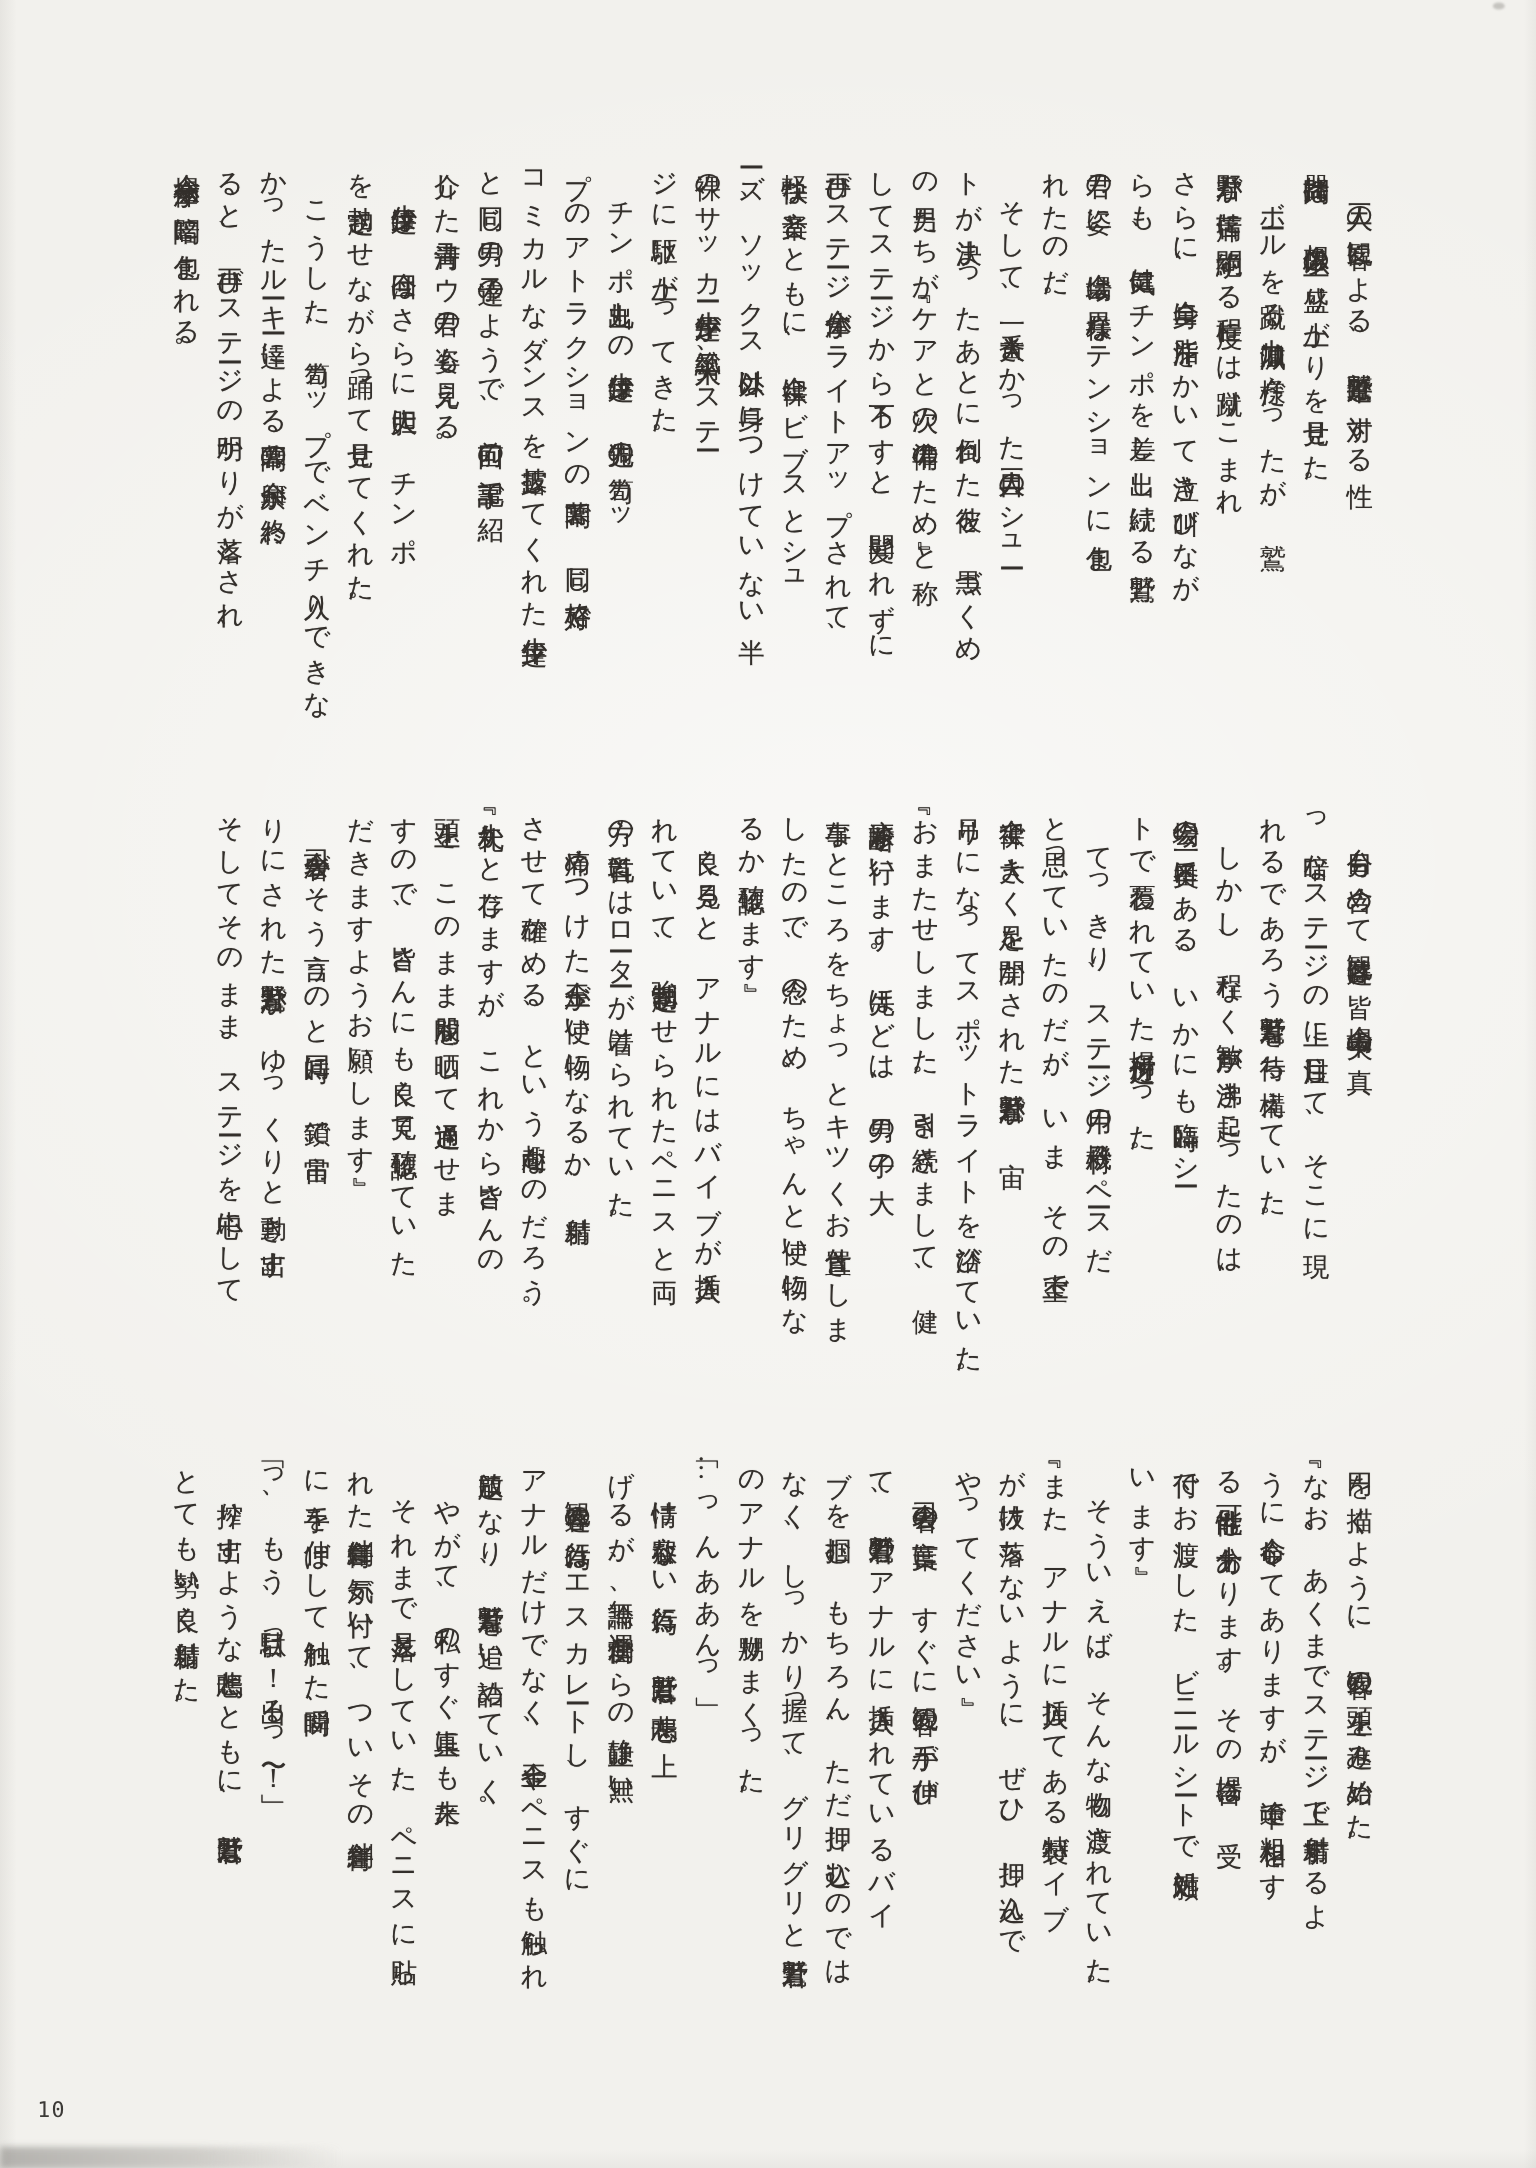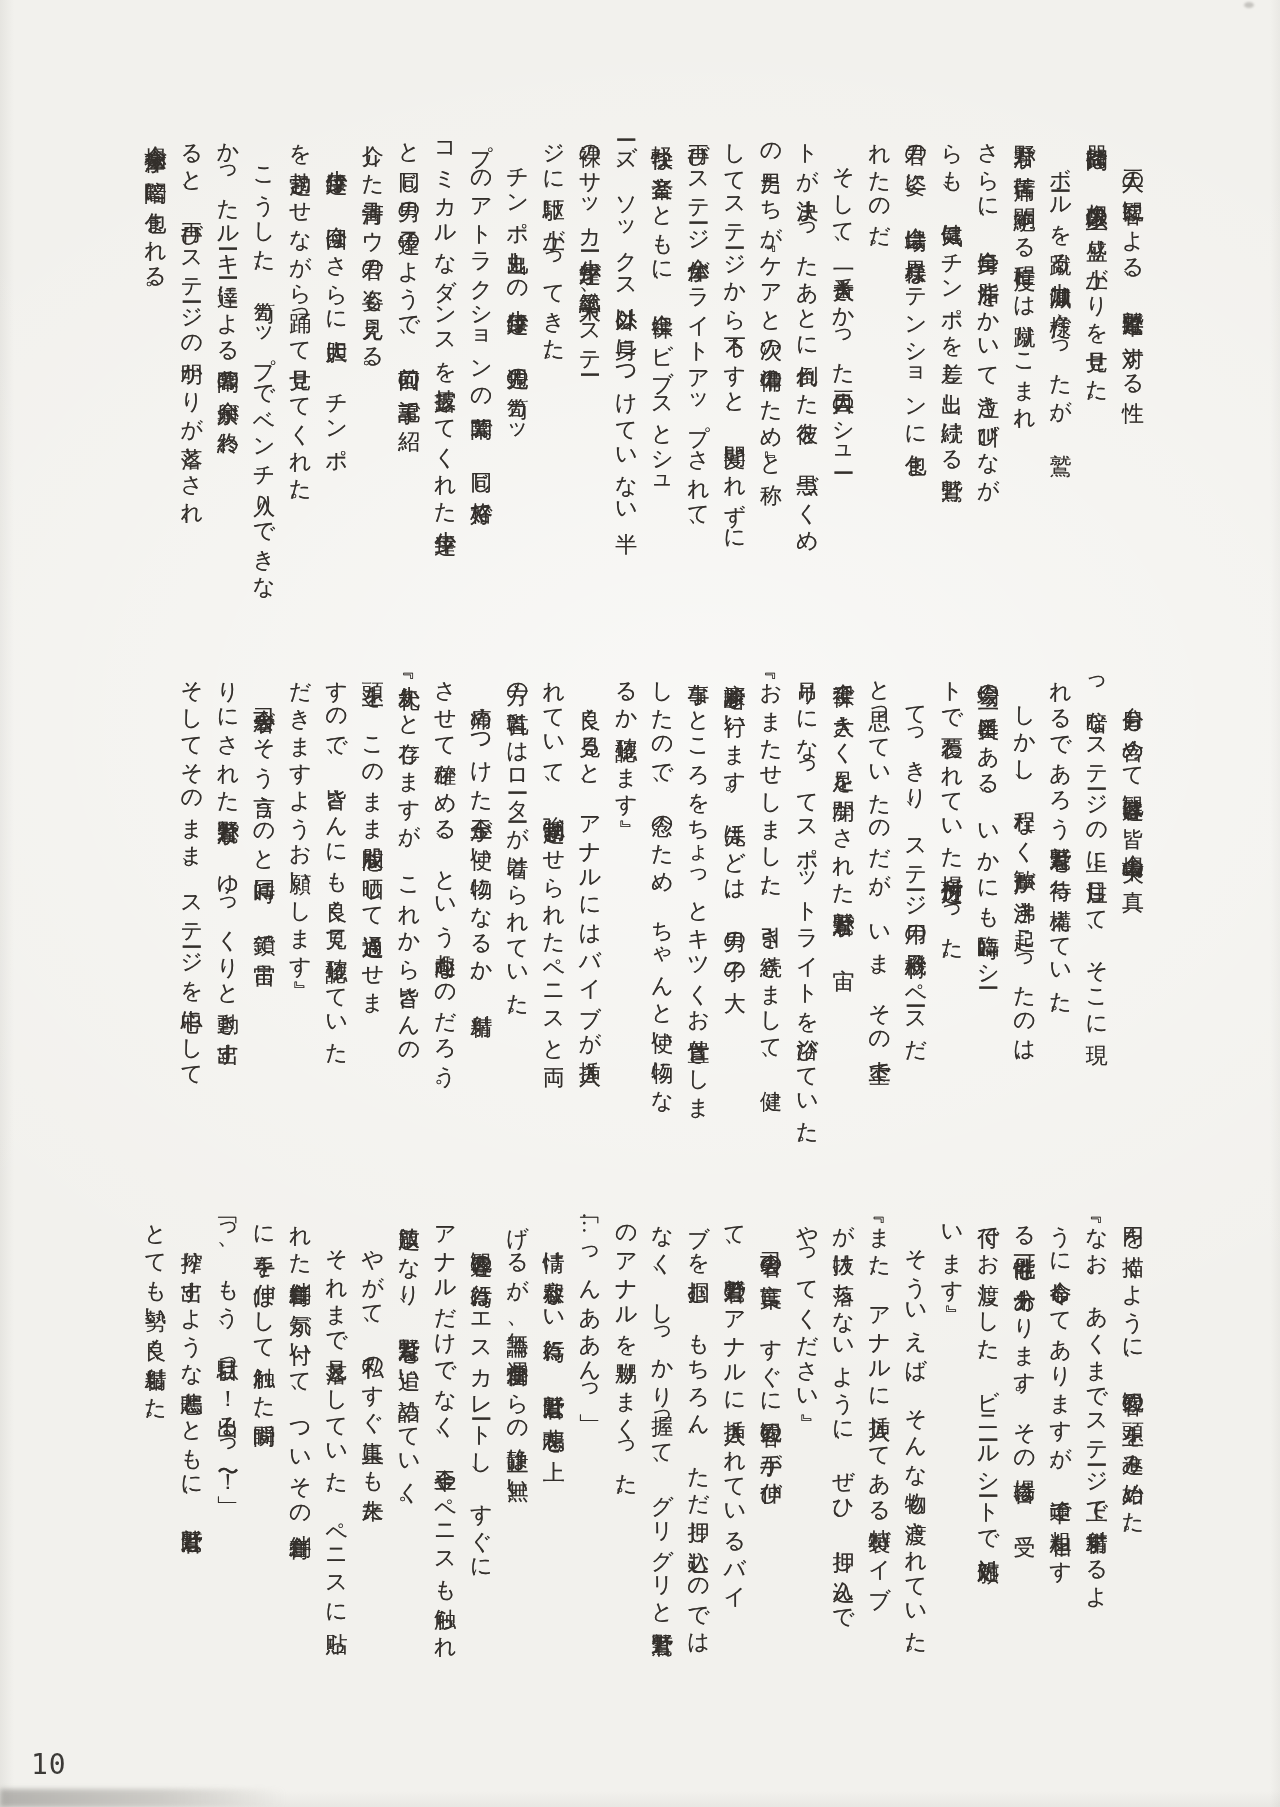--- a/index.html
+++ b/index.html
@@ -39,21 +39,21 @@
     white-space: nowrap;
   }
   #block-0 { top: 128px; }
   #block-1 { top: 666px; }
   #block-2 { top: 1210px; }
   .folio {
     position: absolute;
     left: 31px;
     top: 1748px;
     font-family: "DejaVu Sans Mono", "Liberation Mono", monospace;
-    font-size: 28px;
+    font-size: 18px;
     letter-spacing: 1px;
     color: #3c3a37;
   }
   .scan-smudge {
     position: absolute;
     left: 0;
     top: 1789px;
     width: 300px;
     height: 18px;
     background: linear-gradient(90deg, #8d8b87 0%, #b9b7b2 55%, rgba(185,183,178,0) 95%);

